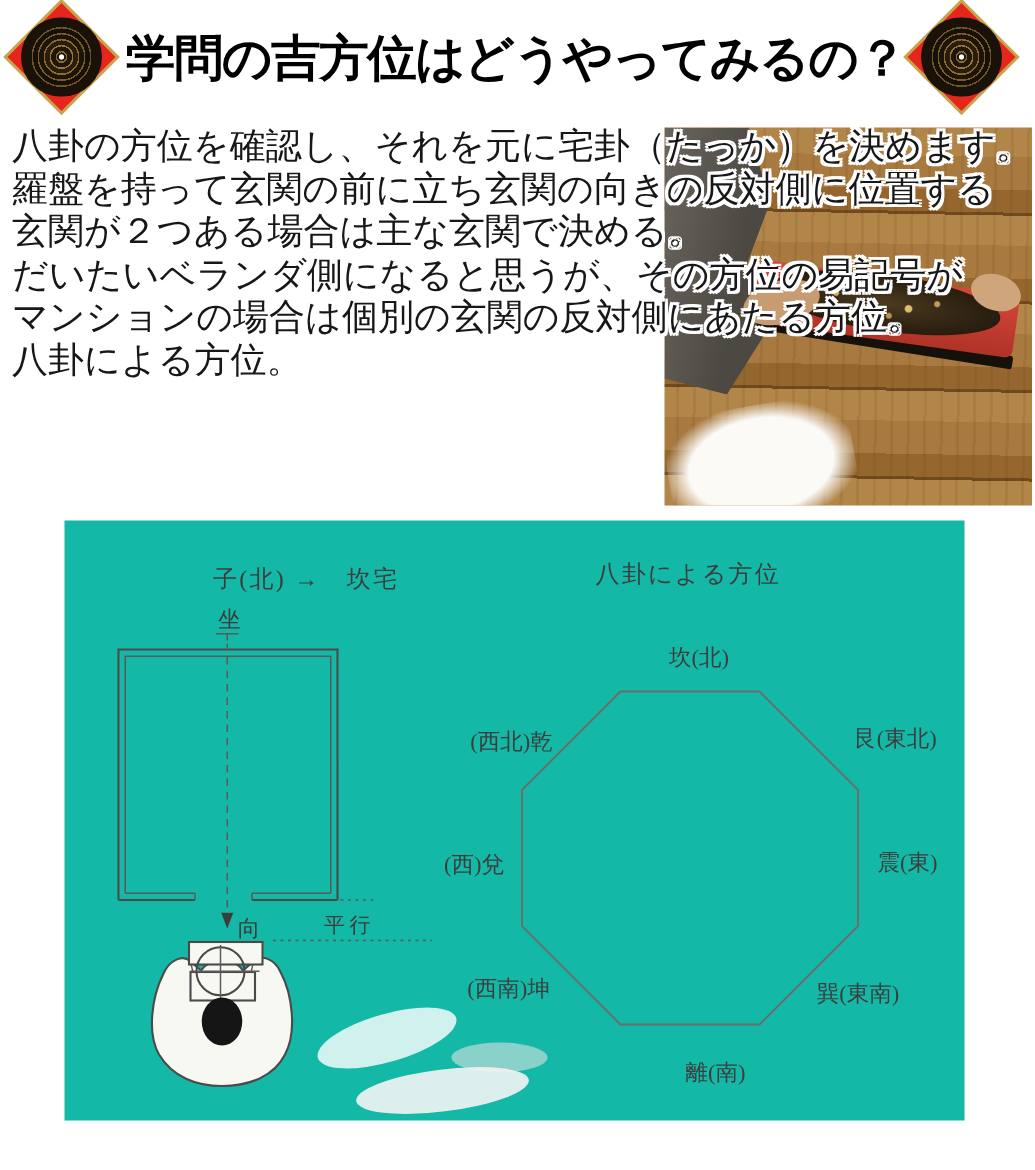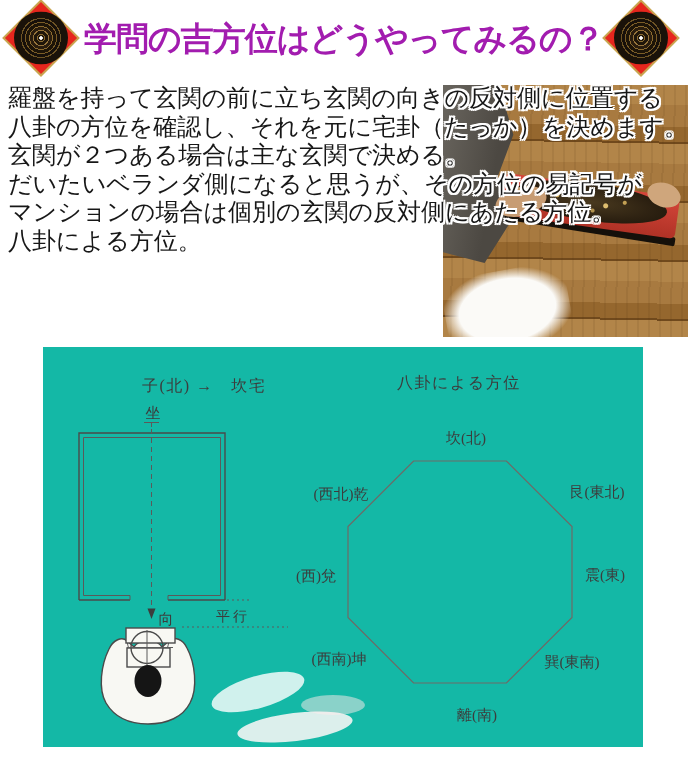--- a/index.html
+++ b/index.html
@@ -15,21 +15,21 @@
         transform:translate(-50%,-50%) rotate(45deg);background:#e6261d;}
   .diamond .medallion{position:absolute;left:50%;top:50%;width:54px;height:53px;border-radius:50%;
         transform:translate(-50%,-50%);
         background:
          radial-gradient(circle at 50% 50%, #fff 0 1.5px, rgba(255,255,255,0) 2px),
          repeating-radial-gradient(circle at 50% 50%, #241a0c 0 3px, #8a6a2e 3px 4px,
             #1f160a 4px 7px, #96743a 7px 8px, #2a1d0e 8px 11px, #8a6a2e 11px 12px,
             #1d1408 12px 15px, #7a5c26 15px 16px, #17100a 16px 19px, #6e5424 19px 20px,
             #1a1209 20px 27px);}
   .title{position:absolute;left:84px;top:17px;font-size:33px;font-weight:700;
-        letter-spacing:-1px;color:#a21caf;white-space:nowrap;}
+        letter-spacing:-1px;color:#000000;white-space:nowrap;}
 
   
   .photo{position:absolute;left:443px;top:85px;width:245px;height:252px;overflow:hidden;z-index:0;
         background:
          repeating-linear-gradient(91deg, rgba(80,50,15,0.10) 0 2px, rgba(0,0,0,0) 2px 11px),
          repeating-linear-gradient(181deg, #b28549 0 20px, #a87a40 20px 42px, #95672e 42px 57px, #70491c 57px 59px);}
   .photo-arm{position:absolute;left:0;top:0;width:80px;height:178px;
         background:linear-gradient(100deg,#6a665f,#4c4842 60%);
         clip-path:polygon(0 0, 70% 0, 88% 28%, 68% 52%, 94% 70%, 52% 100%, 0 94%);}
   .photo-cloth{position:absolute;left:2px;top:185px;width:125px;height:80px;
@@ -96,22 +96,22 @@
     <div class="board-wrap">
       <div class="board-side"></div>
       <div class="board-top"></div>
       <div class="board-dial"></div>
     </div>
     <div class="hand-left"></div>
     <div class="hand-right"></div>
   </div>
 
   <div class="bodytext">
+    <div>八卦の方位を確認し、それを元に宅卦（たっか）を決めます。</div>
     <div>羅盤を持って玄関の前に立ち玄関の向きの反対側に位置する</div>
-    <div>八卦の方位を確認し、それを元に宅卦（たっか）を決めます。</div>
     <div>玄関が２つある場合は主な玄関で決める。</div>
     <div>だいたいベランダ側になると思うが、その方位の易記号が</div>
     <div>マンションの場合は個別の玄関の反対側にあたる方位。</div>
     <div>八卦による方位。</div>
   </div>
 
   <div class="paper">
     <svg width="600" height="400" viewBox="0 0 600 400">
 
       <g>

